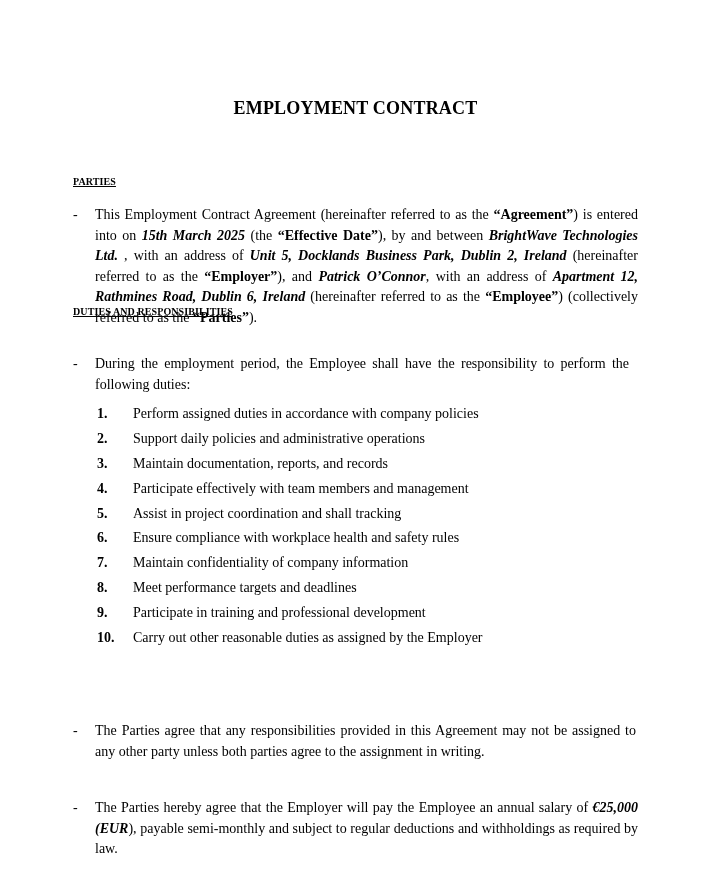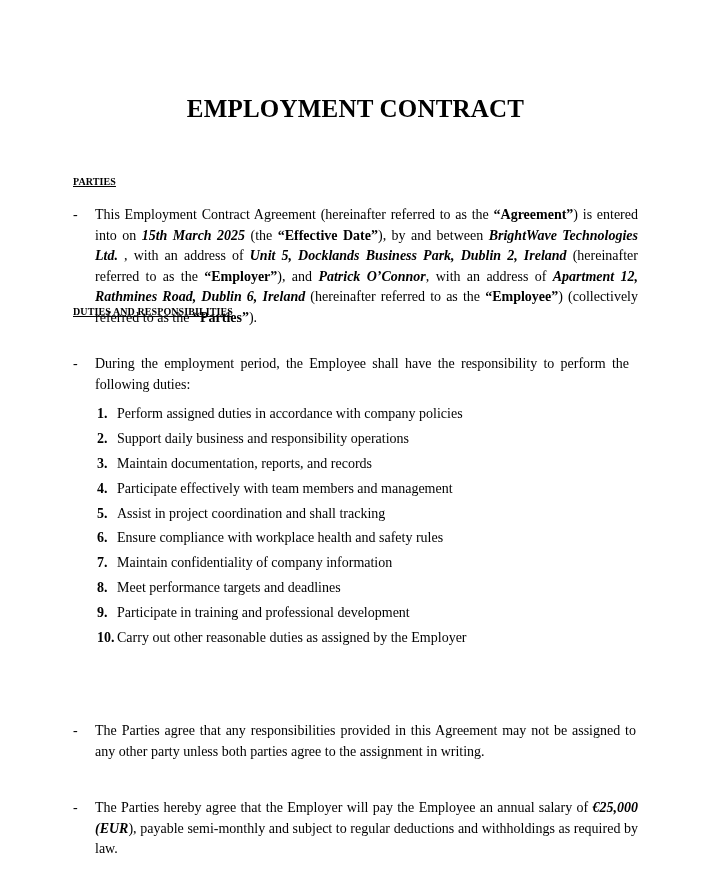--- a/index.html
+++ b/index.html
@@ -22,21 +22,21 @@
     overflow: hidden;
   }
 
   
   .doc-title {
     position: absolute;
     left: 73px;
     top: 92px;
     width: 565px;
     text-align: center;
-    font-size: 25px;
+    font-size: 18px;
     font-weight: bold;
     line-height: 33px;
     letter-spacing: 0.2px;
   }
 
   
   .section-heading {
     position: absolute;
     left: 73px;
     font-size: 10px;
@@ -84,21 +84,21 @@
   .duty-num {
     position: absolute;
     left: 0;
     top: 0;
     width: 26px;
     font-weight: bold;
     text-align: left;
   }
   .duty-text {
     display: block;
-    margin-left: 20px;
+    margin-left: 36px;
     white-space: nowrap;
   }
 
   
   .b   { font-weight: bold; }
   .biu { font-weight: bold; font-style: italic; }
 </style>
 </head>
 <body>
 
@@ -122,21 +122,21 @@
     <span class="dash-body">During the employment period, the Employee shall have the responsibility to perform the following duties:</span>
   </div>
 
   <div class="duties-list">
     <div class="duty-row">
       <span class="duty-num">1.</span>
       <span class="duty-text">Perform assigned duties in accordance with company policies</span>
     </div>
     <div class="duty-row">
       <span class="duty-num">2.</span>
-      <span class="duty-text">Support daily business and responsibility operations</span>
+      <span class="duty-text">Support daily policies and administrative operations</span>
     </div>
     <div class="duty-row">
       <span class="duty-num">3.</span>
       <span class="duty-text">Maintain documentation, reports, and records</span>
     </div>
     <div class="duty-row">
       <span class="duty-num">4.</span>
       <span class="duty-text">Participate effectively with team members and management</span>
     </div>
     <div class="duty-row">

